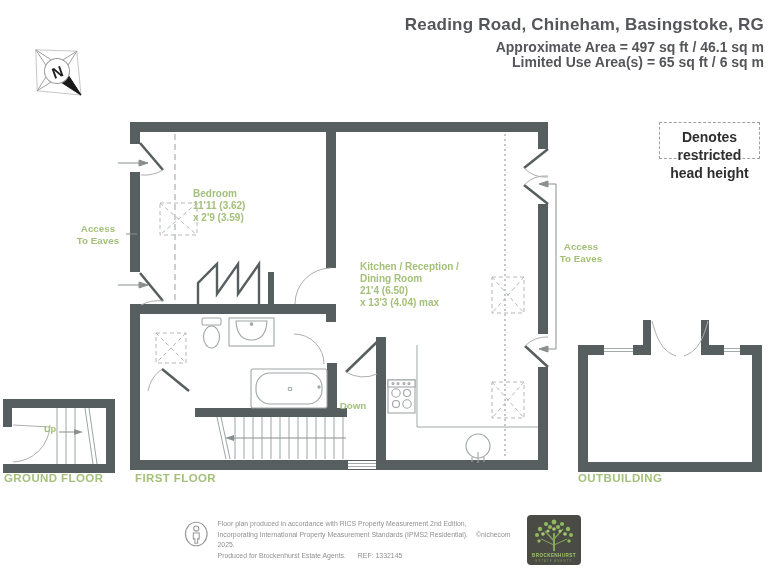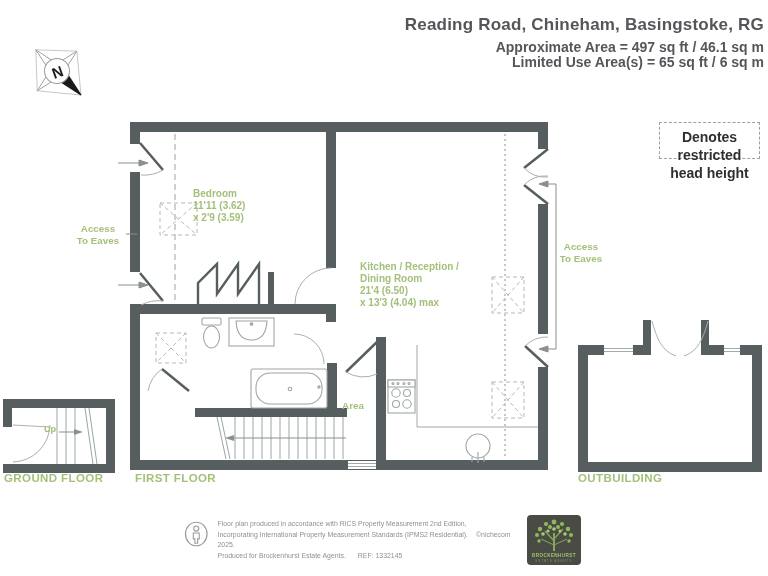--- a/index.html
+++ b/index.html
@@ -249,21 +249,21 @@
 
   <div class="abs green-note" style="left:71px;top:223px;width:54px;">
     <div>Access</div>
     <div>To Eaves</div>
   </div>
   <div class="abs green-note" style="left:554px;top:241px;width:54px;">
     <div>Access</div>
     <div>To Eaves</div>
   </div>
 
-  <div class="abs green-note" style="left:338px;top:400px;width:30px;">Area</div>
+  <div class="abs green-note" style="left:338px;top:400px;width:30px;">Down</div>
   <div class="abs green-note" style="left:40px;top:424px;width:20px;font-size:9.2px;">Up</div>
 
   <div class="abs floor-label" style="left:4px;top:472px;">GROUND FLOOR</div>
   <div class="abs floor-label" style="left:135px;top:472px;">FIRST FLOOR</div>
   <div class="abs floor-label" style="left:578px;top:472px;">OUTBUILDING</div>
 
   <div class="abs footer-row" style="left:184px;top:519px;width:340px;">
     <svg width="25" height="30" viewBox="0 0 25 30">
       <ellipse cx="12.5" cy="15" rx="11" ry="12" fill="none" stroke="#9a9a9a" stroke-width="1.2"></ellipse>
       <circle cx="12.5" cy="9.5" r="2.6" fill="none" stroke="#9a9a9a" stroke-width="1.1"></circle>

